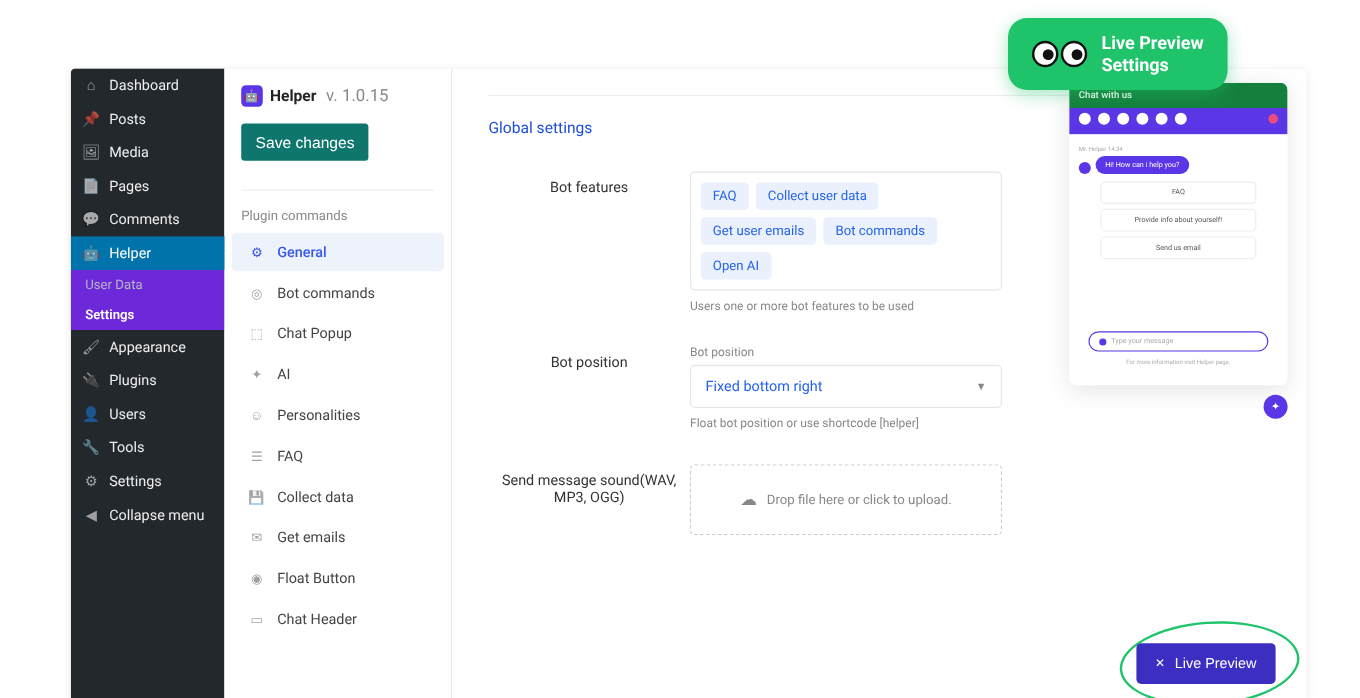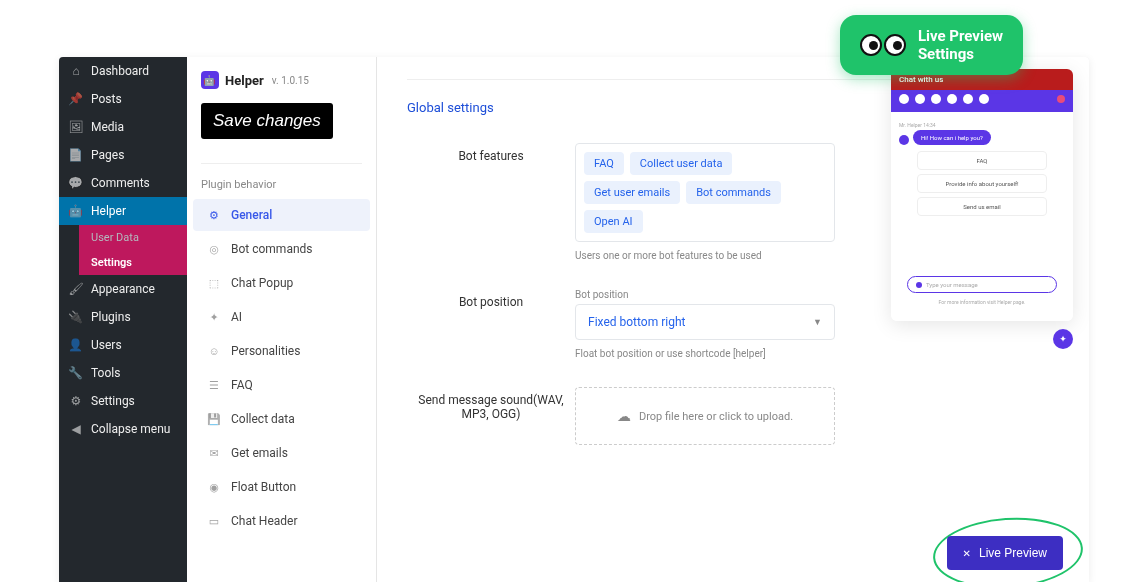--- a/index.html
+++ b/index.html
@@ -5,31 +5,31 @@
 * { box-sizing: border-box; margin: 0; padding: 0; }
 body { font-family: -apple-system, BlinkMacSystemFont, "Segoe UI", Roboto, sans-serif; background: #fff; width: 1133px; height: 582px; overflow: hidden; position: relative; }
 
 .app-shell { position: absolute; top: 57px; left: 59px; width: 1030px; height: 525px; background: #f0f0f1; display: flex; box-shadow: 0 2px 8px rgba(0,0,0,0.08); border-radius: 4px 4px 0 0; overflow: hidden; }
 
 .wp-sidebar { width: 128px; background: #23282d; color: #fff; font-size: 12px; flex-shrink: 0; }
 .wp-item { display: flex; align-items: center; gap: 8px; padding: 7px 10px; color: #eee; cursor: pointer; }
 .wp-item .ico { width: 14px; height: 14px; display: flex; align-items: center; justify-content: center; opacity: 0.6; font-size: 12px; }
 .wp-item.active { background: #0073aa; color: #fff; position: relative; }
 .wp-item.active::after { content: ''; position: absolute; right: -6px; top: 50%; transform: translateY(-50%); border: 6px solid transparent; border-right-color: #fff; }
-.wp-sub { background: #be185d; margin-left: 20px; }
+.wp-sub { background: #6d28d9; }
 .wp-sub-item { padding: 6px 12px; color: #b4b9be; font-size: 11px; cursor: pointer; }
 .wp-sub-item.bold { color: #fff; font-weight: 600; }
 
 .plugin-col { width: 190px; background: #fff; flex-shrink: 0; border-right: 1px solid #e5e5e5; }
 .plugin-head { padding: 14px 14px 10px; }
 .plugin-title-row { display: flex; align-items: center; gap: 6px; }
 .plugin-title-row .logo { width: 18px; height: 18px; background: #5b36e6; border-radius: 4px; display: flex; align-items: center; justify-content: center; color: #fff; font-size: 10px; }
 .plugin-title-row .name { font-weight: 700; font-size: 13px; color: #222; }
-.plugin-title-row .ver { font-size: 10px; color: #888; margin-left: 2px; }
-.save-btn { margin-top: 14px; background: #000000; color: #fff; border: none; padding: 8px 12px; font-size: 17px; border-radius: 3px; cursor: pointer; font-weight: 500; font-style: italic; }
+.plugin-title-row .ver { font-size: 14px; color: #888; margin-left: 2px; }
+.save-btn { margin-top: 14px; background: #0f766e; color: #fff; border: none; padding: 8px 12px; font-size: 13px; border-radius: 3px; cursor: pointer; font-weight: 500; }
 .plugin-divider { border-top: 1px solid #eee; margin: 14px 14px 10px; }
 .plugin-section-label { font-size: 11px; color: #888; padding: 4px 14px 8px; }
 .plugin-item { display: flex; align-items: center; gap: 10px; padding: 9px 14px; font-size: 12px; color: #444; cursor: pointer; border-radius: 4px; margin: 0 6px 2px; }
 .plugin-item .pi-ico { width: 14px; height: 14px; display: flex; align-items: center; justify-content: center; opacity: 0.5; font-size: 11px; }
 .plugin-item.active { background: #eef2fb; color: #3858e9; font-weight: 500; }
 .plugin-item.active .pi-ico { opacity: 1; color: #3858e9; }
 
 .content { flex: 1; background: #fff; padding: 22px 30px; overflow: auto; position: relative; }
 .content h1 { font-size: 15px; font-weight: 700; color: #222; margin-bottom: 12px; }
 .content hr { border: none; border-top: 1px solid #eee; margin: 0 0 20px; }
@@ -46,21 +46,21 @@
 .select-box { border: 1px solid #e3e6ea; border-radius: 4px; padding: 10px 12px; display: flex; justify-content: space-between; align-items: center; font-size: 12px; color: #2563eb; cursor: pointer; }
 .select-box .caret { color: #888; font-size: 9px; }
 
 .dropzone { border: 1px dashed #ccc; border-radius: 4px; padding: 20px; text-align: center; font-size: 11px; color: #888; cursor: pointer; display: flex; align-items: center; justify-content: center; gap: 8px; }
 .dropzone .cloud { font-size: 14px; }
 
 .gs-small-label { font-size: 10px; color: #888; margin-bottom: 4px; }
 
 .preview-panel { position: absolute; right: 16px; top: 12px; width: 182px; }
 .chat-preview { background: #fff; border-radius: 6px; box-shadow: 0 4px 20px rgba(0,0,0,0.1); overflow: hidden; font-size: 7px; }
-.cp-head { background: #b91c1c; color: #fff; padding: 6px 8px; font-size: 8px; font-weight: 500; }
+.cp-head { background: #15803d; color: #fff; padding: 6px 8px; font-size: 8px; font-weight: 500; }
 .cp-social { background: #5b36e6; padding: 4px 8px 8px; display: flex; gap: 6px; align-items: center; }
 .cp-social .dot { width: 10px; height: 10px; background: #fff; border-radius: 50%; }
 .cp-social .close-dot { width: 8px; height: 8px; background: #e94b7a; border-radius: 50%; margin-left: auto; }
 .cp-body { padding: 10px 8px; background: #fff; }
 .cp-msg-row { display: flex; gap: 4px; margin-bottom: 6px; align-items: flex-end; }
 .cp-av { width: 10px; height: 10px; background: #5b36e6; border-radius: 50%; flex-shrink: 0; }
 .cp-meta { font-size: 5px; color: #aaa; margin-bottom: 2px; }
 .cp-bubble { background: #5b36e6; color: #fff; padding: 4px 8px; border-radius: 8px; font-size: 6px; }
 .cp-opt { border: 1px solid #eee; border-radius: 4px; padding: 5px; text-align: center; font-size: 6px; color: #555; margin: 4px 18px; }
 .cp-input { border: 1px solid #5b36e6; border-radius: 12px; padding: 4px 8px; margin: 60px 8px 4px; font-size: 6px; color: #aaa; display: flex; align-items: center; gap: 4px; }
@@ -153,21 +153,21 @@
   <div class="plugin-col">
     <div class="plugin-head">
       <div class="plugin-title-row">
         <span class="logo">🤖</span>
         <span class="name">Helper</span>
         <span class="ver">v. 1.0.15</span>
       </div>
       <button class="save-btn">Save changes</button>
     </div>
     <div class="plugin-divider"></div>
-    <div class="plugin-section-label">Plugin behavior</div>
+    <div class="plugin-section-label">Plugin commands</div>
     <div id="plugin-items">
         <div class="plugin-item active">
           <span class="pi-ico">⚙</span>
           <span>General</span>
         </div>
         <div class="plugin-item">
           <span class="pi-ico">◎</span>
           <span>Bot commands</span>
         </div>
         <div class="plugin-item">

